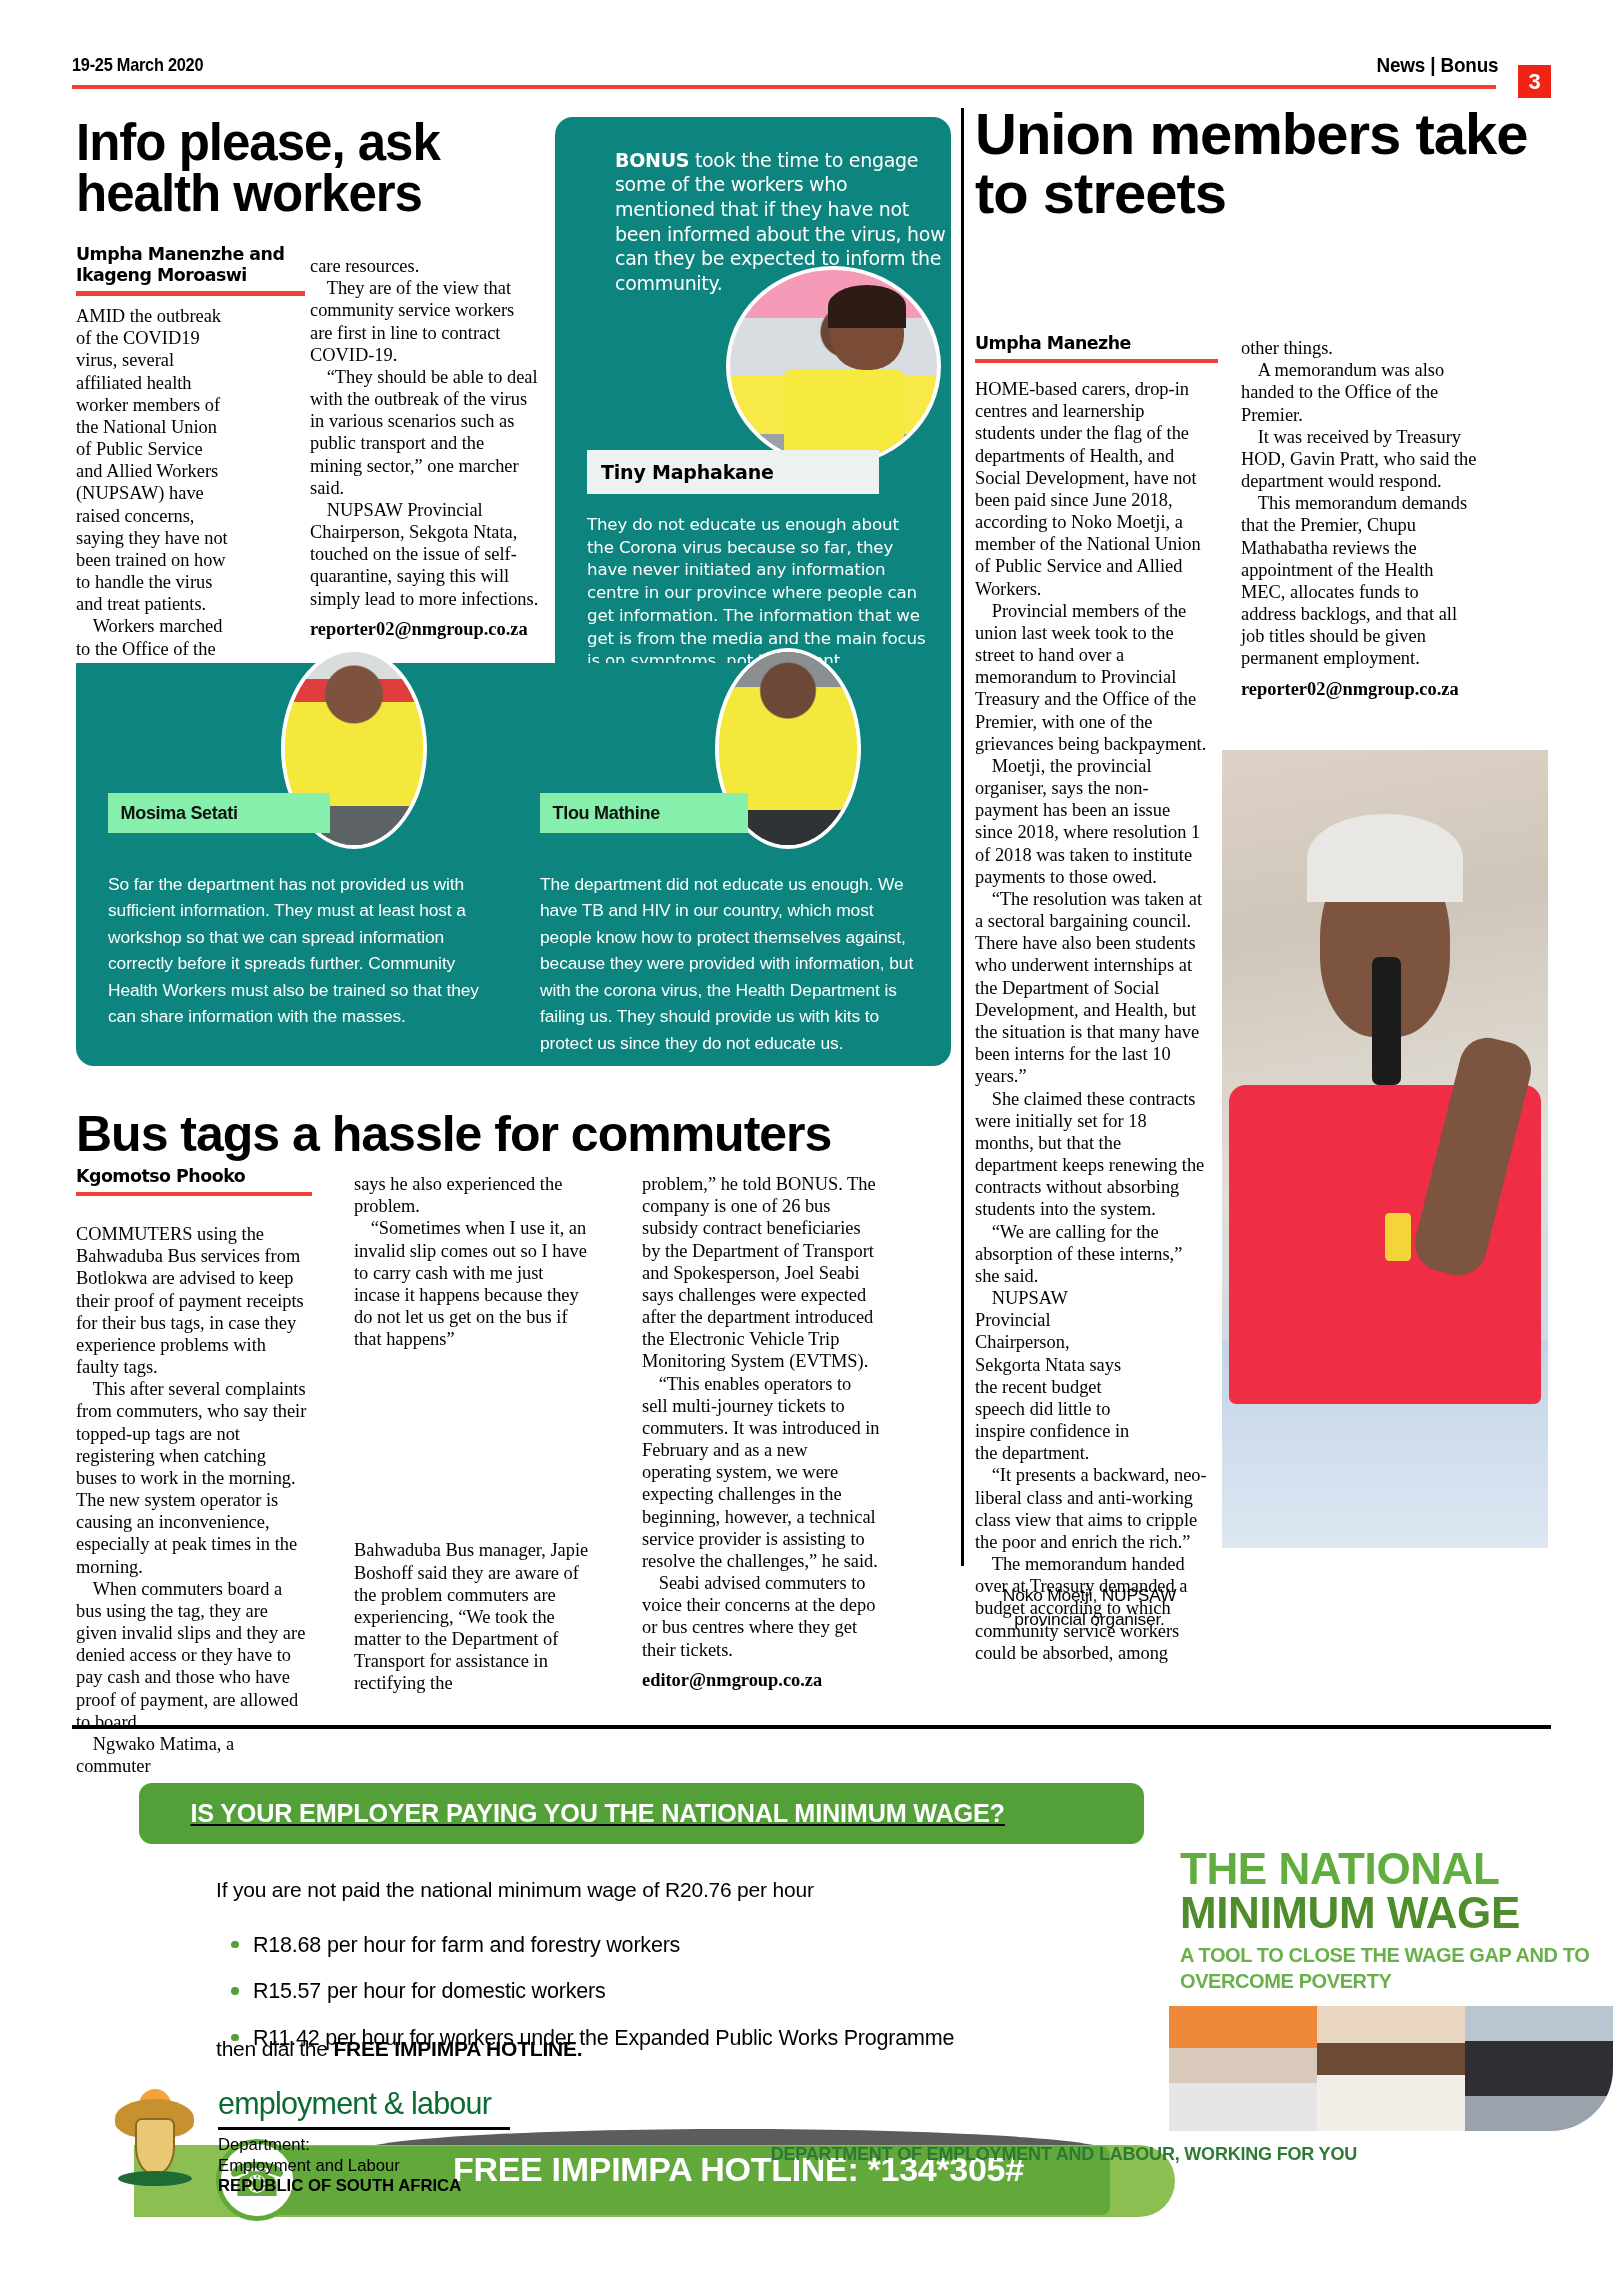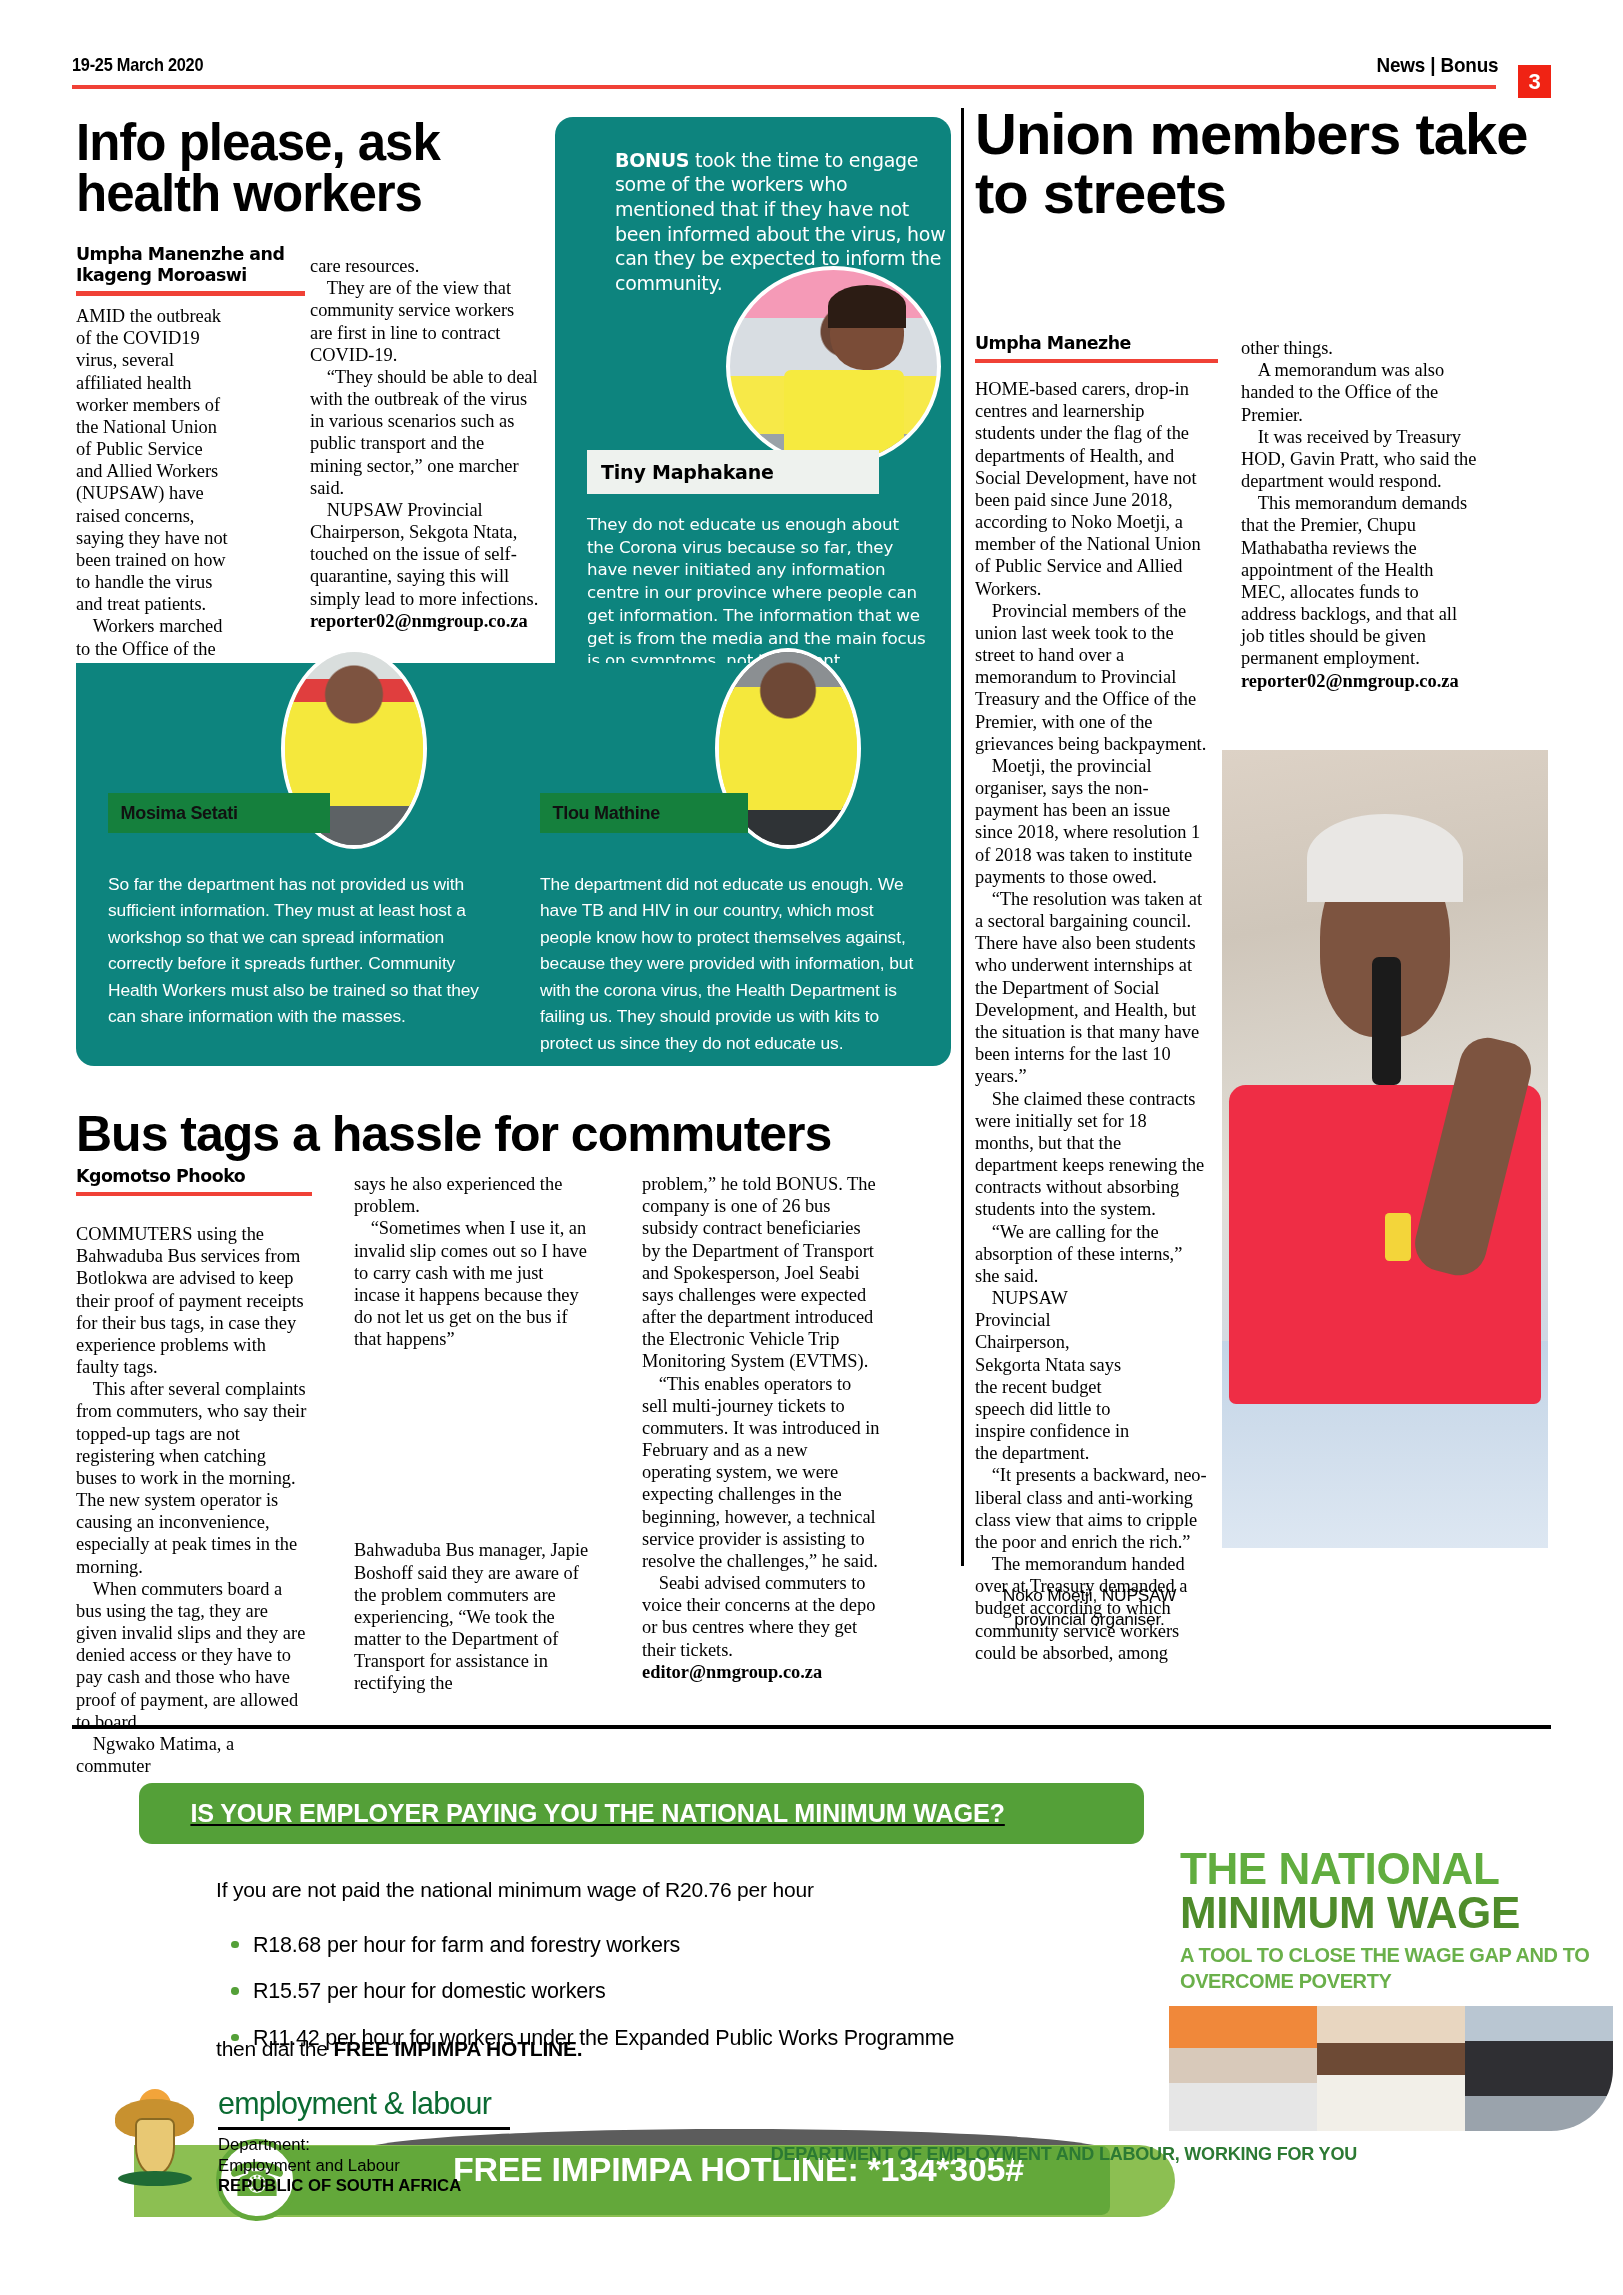--- a/index.html
+++ b/index.html
@@ -46,21 +46,21 @@
     font-family:"DejaVu Sans", sans-serif;
     font-weight:700; font-size:17.4px; letter-spacing:-0.5px; line-height:1.22;
   }
   .byline-rule { height:4.2px; background:#f04136; margin-top:4.9px; }
   .body-col {
     font-family:"Liberation Serif", serif;
     font-size:18.4px; line-height:1.205; text-align:left; color:#000;
   }
   .body-col p { text-indent:16.7px; margin:0; }
   .body-col p.nofirst { text-indent:0; }
-  .body-col .mail { font-weight:700; text-indent:0; }
+  .body-col .mail { font-weight:700; text-indent:0;margin-top:8px; }
 
   
   #a1-title {
     position:absolute; left:76px; top:117px; width:486px;
     font-size:51px; line-height:1.0;
   }
   #a1-byline { position:absolute; left:76px; top:244px; width:229px; }
   #a1-c1 { position:absolute; left:76px; top:305px; width:153px; }
   #a1-c2 { position:absolute; left:310px; top:255px; width:229px; }
 
@@ -101,21 +101,21 @@
   #teal-wide {
     position:absolute; left:76px; top:663px; width:875px; height:403px;
     background:#0d847e; border-radius:0 0 18px 18px;
   }
   .portrait {
     position:absolute; top:-15.3px; width:146px; height:201px;
     border-radius:50%; border:4.9px solid #fff; overflow:hidden;
   }
   .portrait .bg { position:absolute; inset:0; }
   .pname {
-    position:absolute; height:40px; background:#15803d;
+    position:absolute; height:40px; background:#86efac;
     font-family:"Liberation Sans Narrow","Liberation Sans",sans-serif;
     font-weight:700; font-size:18px; line-height:40px; padding-left:12.5px;
     letter-spacing:-0.3px; color:#111;
   }
   .pquote {
     position:absolute; color:#fff;
     font-family:"Liberation Sans Narrow","Liberation Sans",sans-serif;
     font-size:17.4px; line-height:1.52; letter-spacing:-0.1px;
   }
 

